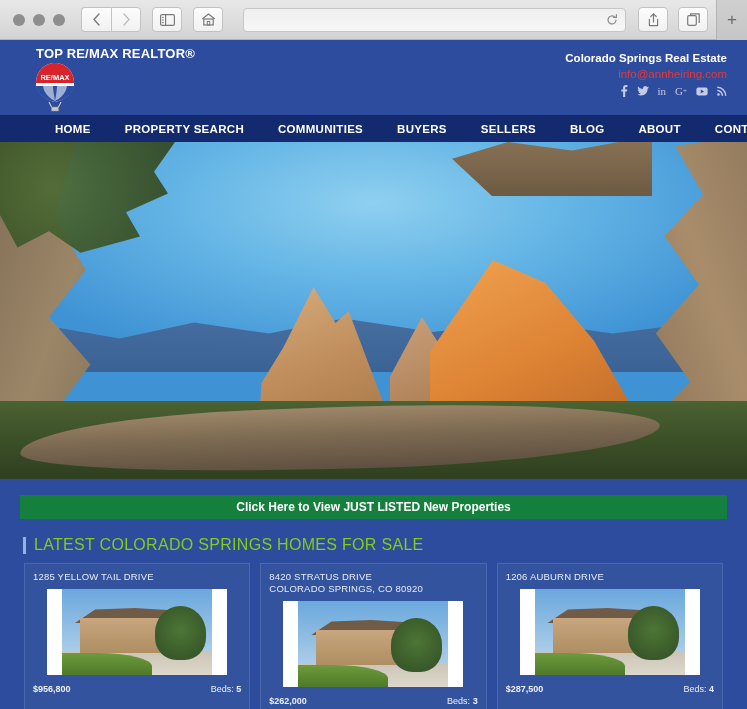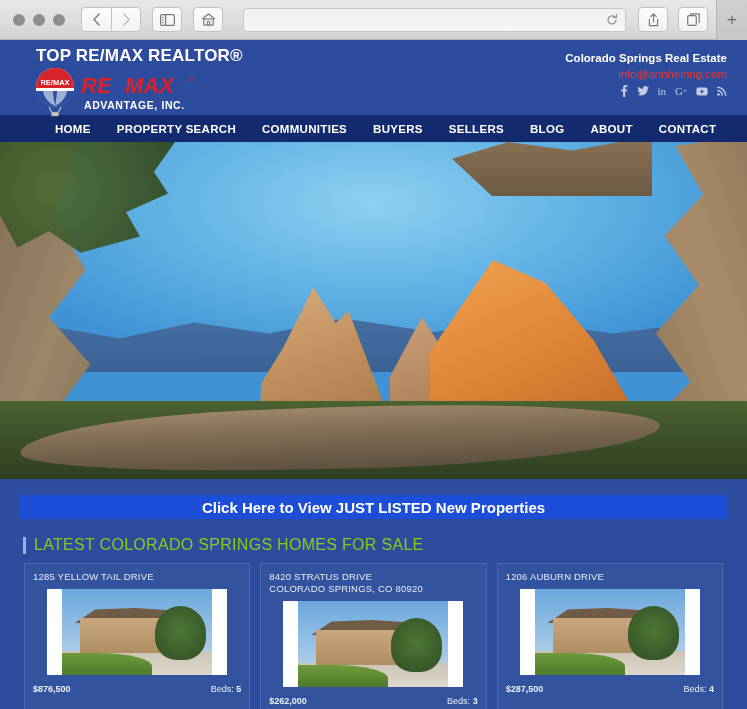--- a/index.html
+++ b/index.html
@@ -58,21 +58,21 @@
 
   
   .site-header {
     height: 75px; background: #2e4c9e;
     display: flex; justify-content: space-between;
     padding: 6px 20px 0 33px;
     position: relative;
   }
   .brandwrap { display: flex; flex-direction: column; }
   .top-tagline {
-    color: #ffffff; font-size: 17px; font-weight: bold;
+    color: #ffffff; font-size: 13px; font-weight: bold;
     letter-spacing: .2px; margin-bottom: 1px; padding-left: 3px;
   }
   .logo-row { display: flex; align-items: flex-start; }
   .balloon { width: 44px; height: 50px; position: relative; flex: none; }
   .remax-word { margin-left: 4px; padding-top: 7px; }
   .remax-text { display: block; }
   .adv-text {
     display: block; color: #ffffff; font-size: 10.5px;
     font-weight: bold; letter-spacing: .6px; margin-top: 1px; padding-left: 3px;
   }
@@ -80,21 +80,21 @@
   .contact-line1 { color: #fff; font-size: 11.5px; font-weight: bold; line-height: 16px; }
   .contact-line2 { color: #fff; font-size: 11.5px; font-weight: bold; line-height: 16px; }
   .contact-line2 .num { color: #e03a3a; font-weight: bold; }
   .contact-email { color: #e03a3a; font-size: 11.5px; line-height: 16px; }
   .socials { display: flex; gap: 9px; justify-content: flex-end; margin-top: 3px; color: #c3cbe6; }
   .soc { font-size: 11px; line-height: 12px; color: #c3cbe6; display: flex; align-items: center; font-family: Liberation Serif, serif; }
 
   
   .main-nav {
     height: 27px; background: #142a6e;
-    display: flex; align-items: center; gap: 0px;
+    display: flex; align-items: center; gap: 8px;
     padding-left: 42px;
   }
   .nav-item {
     color: #ffffff; font-size: 11.5px; font-weight: bold;
     letter-spacing: .3px; padding: 0 13px; white-space: nowrap;
   }
 
   
   .hero { position: relative; height: 337px; overflow: hidden; }
   .hero-sky {
@@ -146,22 +146,22 @@
     background: linear-gradient(to bottom, #4b6231 0%, #3a4e27 55%, #2f3f20 100%);
   }
   .fallen-log {
     position: absolute; left: 20px; bottom: 10px; width: 640px; height: 62px;
     background: linear-gradient(to bottom, #9d8668 0%, #7d6a52 45%, #5e5040 100%);
     border-radius: 40% 55% 45% 60% / 60% 50% 55% 45%;
     transform: rotate(-2deg);
   }
   .just-listed {
     margin: 16px auto 0 auto; width: 707px; height: 24px;
-    background: #1d4ed8; display: flex; align-items: center; justify-content: center;
-    color: #ffffff; font-size: 15px; font-weight: bold;
+    background: #15803d; display: flex; align-items: center; justify-content: center;
+    color: #ffffff; font-size: 12px; font-weight: bold;
   }
   .section-title-row { display: flex; align-items: center; margin: 17px 0 9px 23px; }
   .accent-bar { width: 3px; height: 17px; background: #8fb6e0; margin-right: 8px; }
   .section-title { color: #84cc16; font-size: 16px; letter-spacing: .3px; }
 
   
   .listings { display: flex; gap: 10px; padding: 0 24px; }
   .card {
     width: 229px; background: #34539f;
     border: 1px solid #4a68b0;
@@ -275,29 +275,20 @@
             <path d="M22 1 C33 1 41 10 41 21 C41 30 32 38 22 40 C12 38 3 30 3 21 C3 10 11 1 22 1 Z" fill="#ffffff"></path>
             <path d="M22 1 C33 1 41 10 41 21 L3 21 C3 10 11 1 22 1 Z" fill="#d8232a"></path>
             <path d="M3 24 C4 31 12 38 22 40 C32 38 40 31 41 24 Z" fill="#2b4ea0"></path>
             <path d="M10 24 C11 31 16 36 22 39 C21 33 20 28 20 24 Z" fill="#ffffff" opacity=".55"></path>
             <path d="M34 24 C33 31 28 36 22 39 C23 33 24 28 24 24 Z" fill="#ffffff" opacity=".55"></path>
             <rect x="3" y="21" width="38" height="3" fill="#ffffff"></rect>
             <text x="22" y="18" font-size="7.5" font-weight="bold" fill="#ffffff" text-anchor="middle" font-family="Liberation Sans, sans-serif">RE/MAX</text>
             <path d="M16 40 L19 46 M28 40 L25 46" stroke="#e8e8e8" stroke-width="1"></path>
             <rect x="18.5" y="45" width="7" height="4" fill="#c9c9c9" stroke="#8a8a8a" stroke-width=".6"></rect>
           </svg>
-        </div>
-        <div class="remax-word">
-          <svg class="remax-text" width="130" height="24" viewBox="0 0 130 24">
-            <text x="0" y="19" font-size="22" font-weight="bold" font-style="italic" fill="#d8232a" font-family="Liberation Sans, sans-serif">RE</text>
-            <text x="31" y="19" font-size="22" font-weight="bold" font-style="italic" fill="#2b4ea0" font-family="Liberation Sans, sans-serif">/</text>
-            <text x="44" y="19" font-size="22" font-weight="bold" font-style="italic" fill="#d8232a" font-family="Liberation Sans, sans-serif">MAX</text>
-            <text x="108" y="8" font-size="7" fill="#d8232a" font-family="Liberation Sans, sans-serif">®</text>
-          </svg>
-          <span class="adv-text">ADVANTAGE, INC.</span>
         </div>
       </div>
     </div>
 
     <div class="contact-col">
       <div class="contact-line1">Colorado Springs Real Estate</div>
       <div class="contact-email">info@annheiring.com</div>
       <div class="socials">
         <span class="soc">
           <svg width="8" height="12" viewBox="0 0 8 12">
@@ -370,21 +361,21 @@
           <div class="ph-sky"></div>
             <div class="ph-drive"></div>
             <div class="ph-lawn"></div>
           <div class="ph-roof"></div>
             <div class="ph-house"></div>
             <div class="ph-tree"></div>
         </div>
       </div>
       <div class="card-foot">
         <div class="foot-left">
-          <div class="val">$876,500</div>
+          <div class="val">$956,800</div>
           <div> </div>
         </div>
         <div class="foot-right">
           <div><span>Beds:</span> <b>5</b></div>
           <div> </div>
         </div>
       </div>
     </div>
 
     <div class="card">

